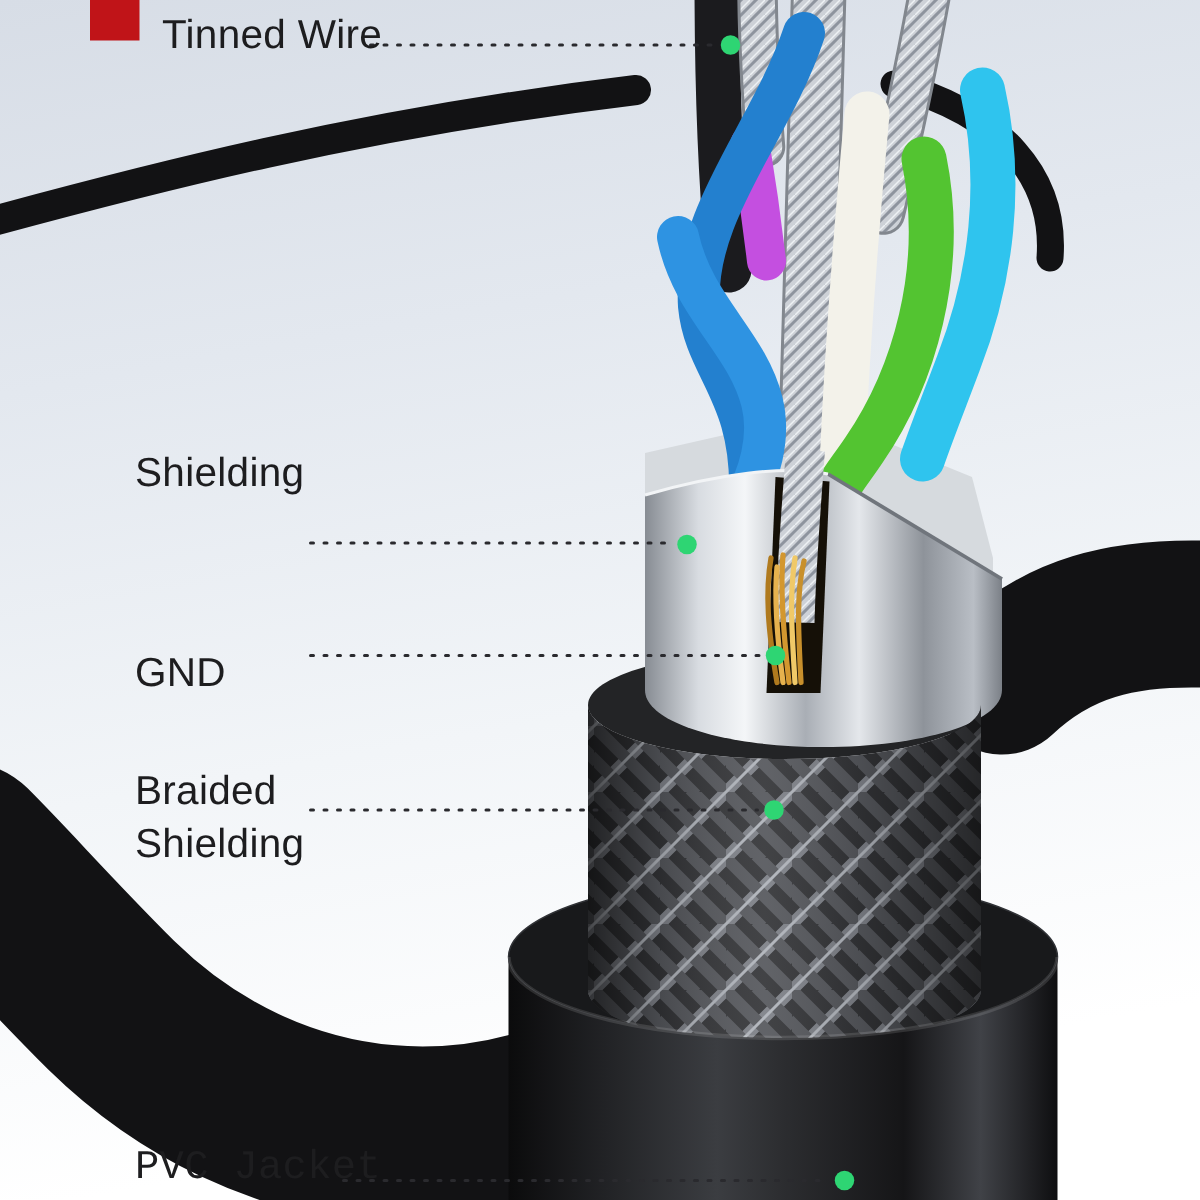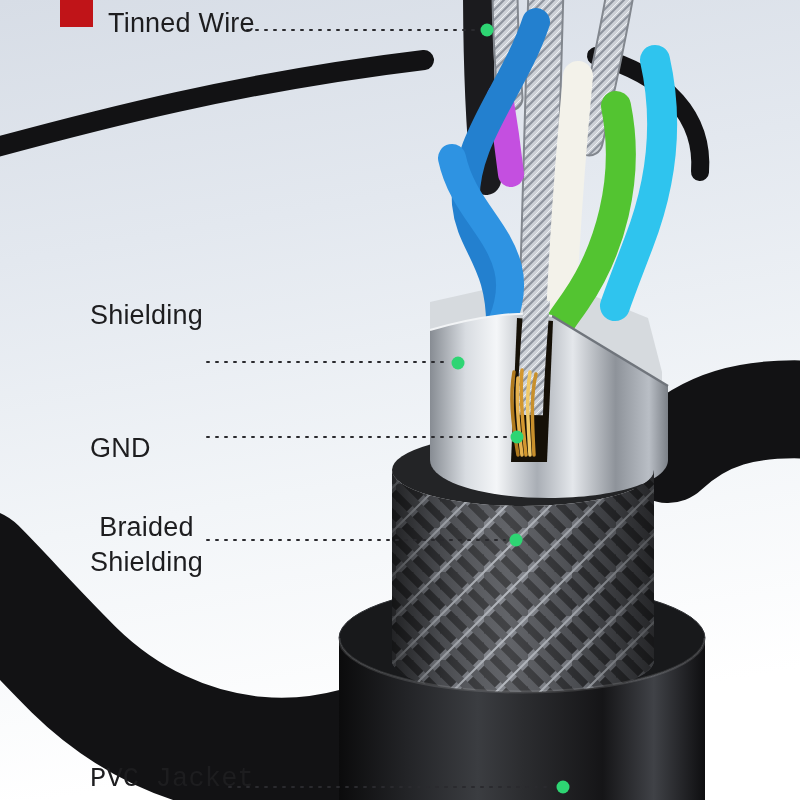--- a/index.html
+++ b/index.html
@@ -143,21 +143,21 @@
   </div>
 
   <div class="label" style="left:90px;top:298px;">
     <div>Shielding</div>
   </div>
 
   <div class="label" style="left:90px;top:431px;">
     <span>GND</span>
   </div>
 
-  <div class="label" style="left:90px;top:510px;text-align:center;">
+  <div class="label" style="left:90px;top:510px;">
     <div>Braided</div>
     <div>Shielding</div>
   </div>
 
   <div class="label" style="left:90px;top:762px;font-family:Liberation Mono, monospace;">
     <span>PVC Jacket</span>
   </div>
 
 </div>
 

